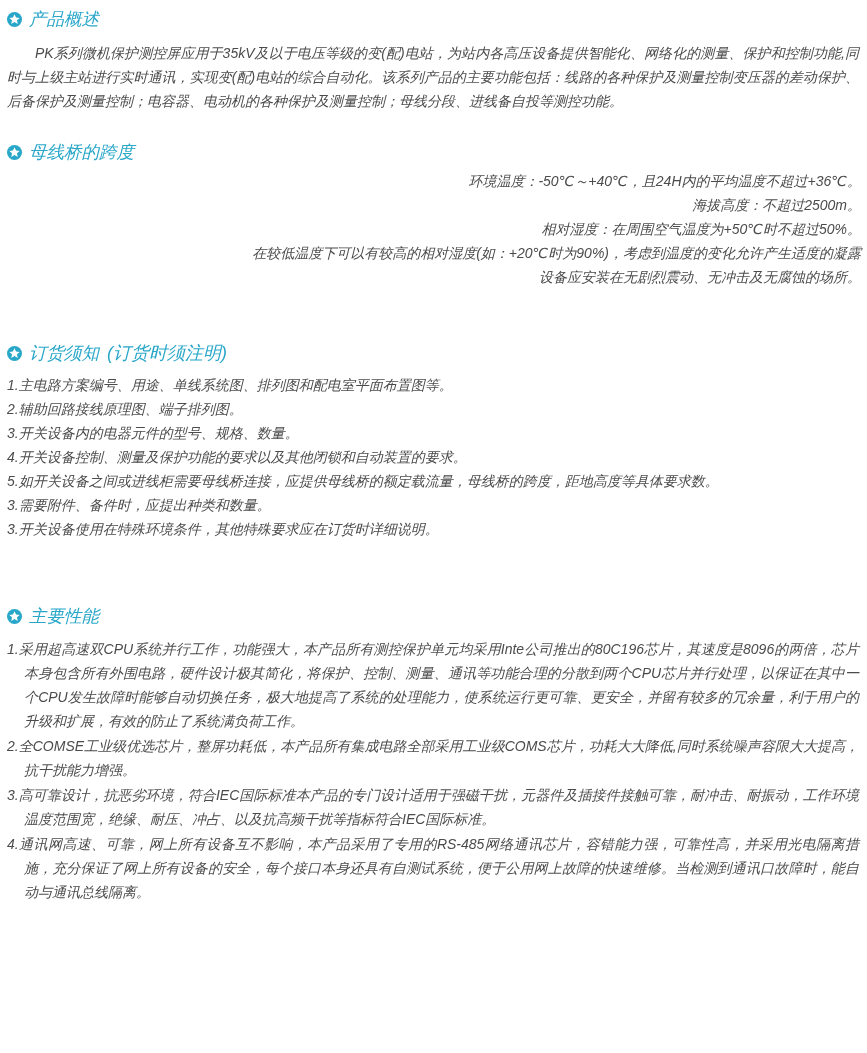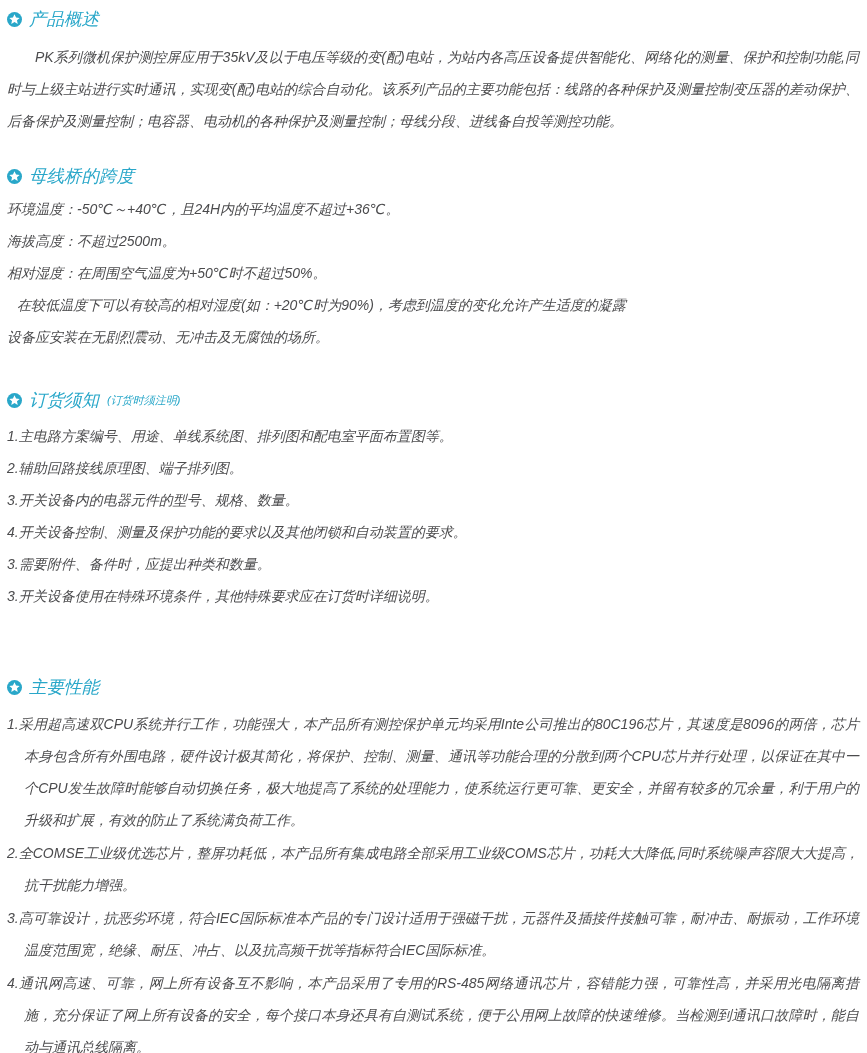--- a/index.html
+++ b/index.html
@@ -24,37 +24,37 @@
     font-size: 17.5px;
     line-height: 22px;
   }
   .badge {
     width: 15px; height: 15px;
     display: inline-flex; align-items: center; justify-content: center;
     color: var(--accent);
     flex: 0 0 auto;
   }
   .badge svg { display: block; }
-  .sec-subtitle { font-size: 11px; color: var(--accent); margin-left: 1px; }
+  .sec-subtitle { font-size: 18px; color: var(--accent); margin-left: 1px; }
 
   .body-text {
     font-size: 14px;
-    line-height: 32px;
+    line-height: 24px;
     color: var(--text);
   }
   .para-justify { text-align: justify; text-justify: inter-ideograph; }
   .first-indent { text-indent: 2em; }
 
   .sec-overview .para { margin-top: 11px; padding-right: 2px; }
   .sec-conditions { margin-top: 28px; }
   .sec-conditions .lines { margin-top: 6px; }
-  .cond-line { white-space: nowrap; }
+  .cond-line { white-space: nowrap; text-align: right; }
   .cond-line.indent-sm { padding-left: 10px; }
 
-  .sec-ordering { margin-top: 36px; }
+  .sec-ordering { margin-top: 53px; }
   .sec-ordering .items { margin-top: 9px; }
   .order-item { white-space: nowrap; }
 
   .sec-performance { margin-top: 64px; }
   .sec-performance .items { margin-top: 10px; }
   .perf-item {
     padding-left: 17px;
     text-indent: -17px;
     padding-right: 2px;
     margin-bottom: 1px;
@@ -106,20 +106,21 @@
         </svg>
       </span>
       <span>订货须知</span>
       <span class="sec-subtitle">(订货时须注明)</span>
     </h2>
     <div class="items body-text">
       <p class="order-item">1.主电路方案编号、用途、单线系统图、排列图和配电室平面布置图等。</p>
       <p class="order-item">2.辅助回路接线原理图、端子排列图。</p>
       <p class="order-item">3.开关设备内的电器元件的型号、规格、数量。</p>
       <p class="order-item">4.开关设备控制、测量及保护功能的要求以及其他闭锁和自动装置的要求。</p>
+      <p class="order-item">5.如开关设备之间或进线柜需要母线桥连接，应提供母线桥的额定载流量，母线桥的跨度，距地高度等具体要求数。</p>
       <p class="order-item">3.需要附件、备件时，应提出种类和数量。</p>
       <p class="order-item">3.开关设备使用在特殊环境条件，其他特殊要求应在订货时详细说明。</p>
     </div>
   </section>
 
   <section class="sec-performance">
     <h2 class="sec-title">
       <span class="badge">
         <svg width="15" height="15" viewBox="0 0 20 20" aria-hidden="true">
           <circle cx="10" cy="10" r="10" fill="currentColor"></circle>

